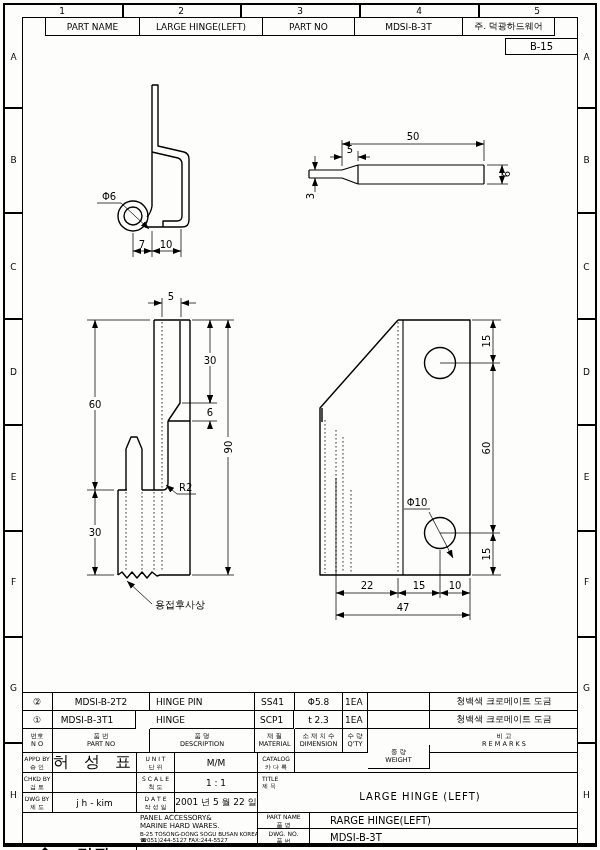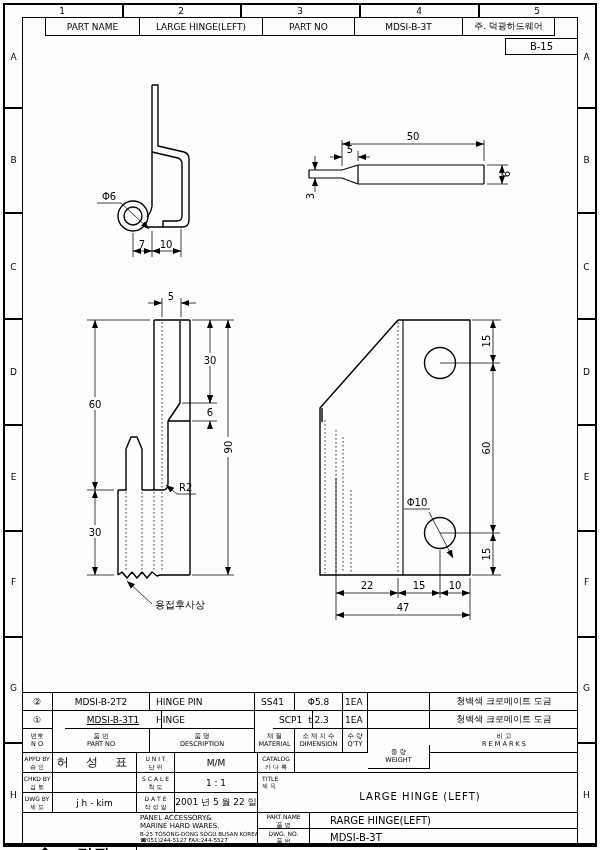--- a/index.html
+++ b/index.html
@@ -23,21 +23,21 @@
   .kr2{flex-direction:column;line-height:1.15;font-size:6.5px;}
   .kr2 .en{font-size:6.5px;}
   .lbl2{flex-direction:column;line-height:1.25;font-size:6px;align-items:center;}
   .big{font-size:10px;}
   .comp{flex-direction:column;line-height:1.2;font-size:7px;align-items:flex-start;padding-left:3px;justify-content:center;}
   .comp .sm{font-size:5.6px;}
   .logo{flex-direction:row;gap:4px;}
   .logo .kr{font-size:16px;font-weight:bold;letter-spacing:1px;}
   .logo .col{display:flex;flex-direction:column;align-items:center;line-height:1;}
   .logo .en{font-size:6.5px;font-weight:bold;margin-top:1px;letter-spacing:0.2px;}
-  .name{letter-spacing:5px;font-size:12px;font-family:Liberation Mono, monospace;}
+  .name{letter-spacing:5px;font-size:16px;}
 </style>
 </head>
 <body>
 
 <div class="sheet">
 
   <div class="abs outer"></div>
   <div class="abs frame"></div>
 
   <div class="abs zone" style="left:38px;top:4px;width:48px;height:13px;">
@@ -293,23 +293,23 @@
     <div class="c" style="left:0;top:0;width:31px;height:18px;">②</div>
     <div class="c" style="left:31px;top:0;width:97px;height:18px;">MDSI-B-2T2</div>
     <div class="c left" style="left:128px;top:0;width:105px;height:18px;">HINGE PIN</div>
     <div class="c left" style="left:233px;top:0;width:40px;height:18px;">SS41</div>
     <div class="c" style="left:273px;top:0;width:48px;height:18px;">Φ5.8</div>
     <div class="c left" style="left:321px;top:0;width:25px;height:18px;padding-left:2px;">1EA</div>
     <div class="c" style="left:346px;top:0;width:62px;height:18px;"></div>
     <div class="c nr" style="left:408px;top:0;width:148px;height:18px;">청백색 크로메이트 도금</div>
 
     <div class="c" style="left:0;top:18px;width:31px;height:18px;">①</div>
-    <div class="c" style="left:43px;top:18px;width:97px;height:18px;text-decoration:underline;">MDSI-B-3T1</div>
+    <div class="c" style="left:17px;top:18px;width:97px;height:18px;">MDSI-B-3T1</div>
     <div class="c left" style="left:128px;top:18px;width:105px;height:18px;">HINGE</div>
-    <div class="c left" style="left:251px;top:18px;width:40px;height:18px;">SCP1</div>
+    <div class="c left" style="left:232px;top:18px;width:40px;height:18px;">SCP1</div>
     <div class="c" style="left:273px;top:18px;width:48px;height:18px;">t 2.3</div>
     <div class="c left" style="left:321px;top:18px;width:25px;height:18px;padding-left:2px;">1EA</div>
     <div class="c" style="left:346px;top:18px;width:62px;height:18px;"></div>
     <div class="c nr" style="left:408px;top:18px;width:148px;height:18px;">청백색 크로메이트 도금</div>
 
     <div class="c kr2" style="left:0;top:36px;width:31px;height:24px;">
         <span>번호</span>
         <span class="en">N O</span>
       </div>
     <div class="c kr2" style="left:31px;top:36px;width:97px;height:24px;">

